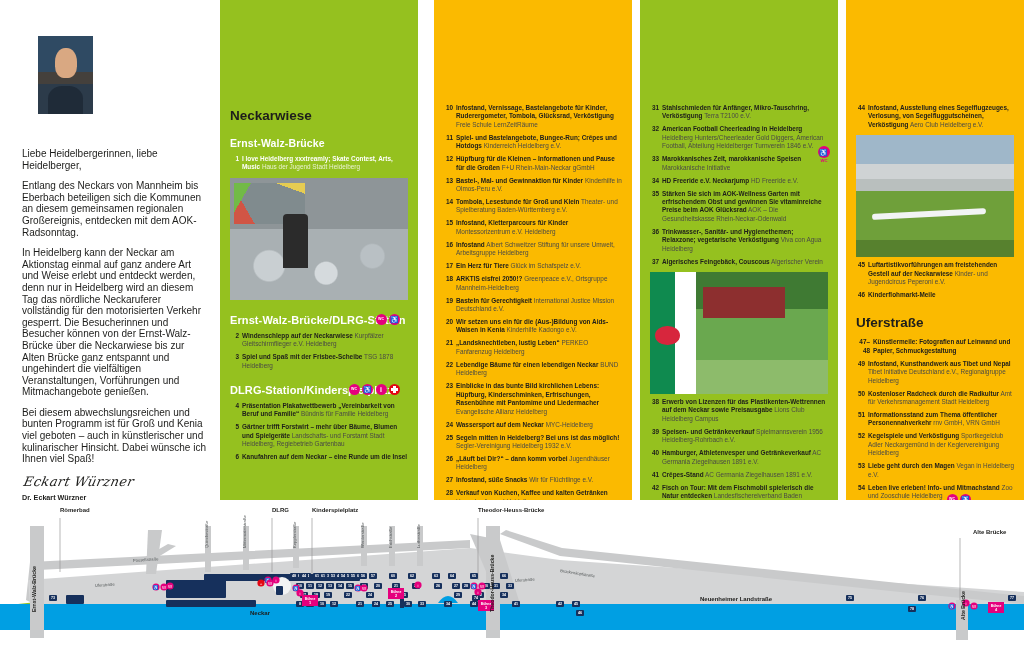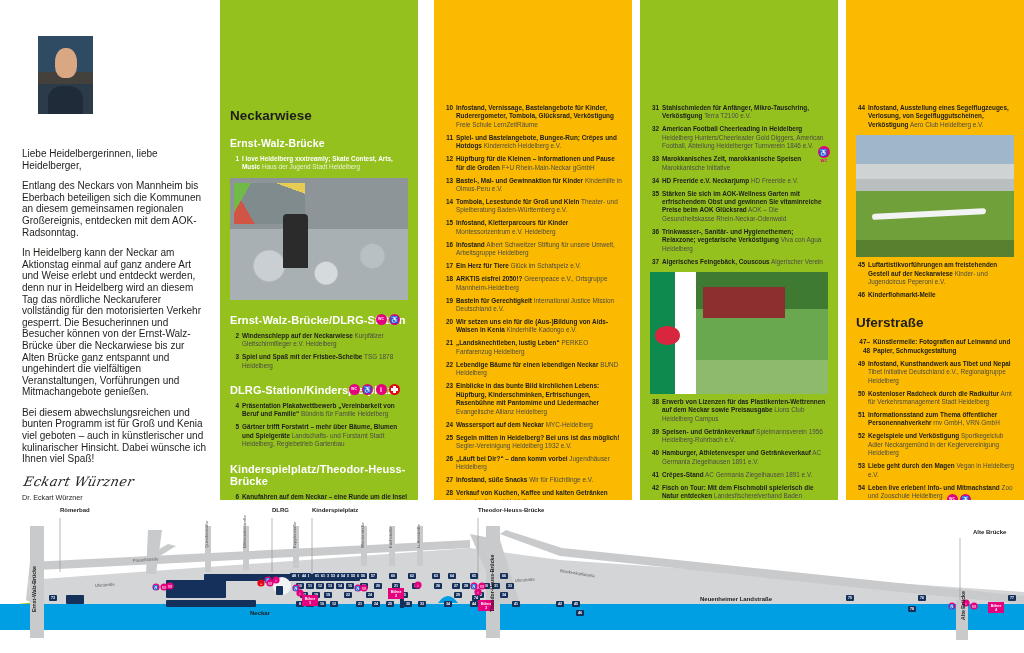--- a/index.html
+++ b/index.html
@@ -83,21 +83,21 @@
   .portrait { width:55px; height:78px; margin:18px 0 0 16px;
     background:linear-gradient(#2f4a63 0 46%, #44403c 46% 62%, #2c3b4a 62% 100%); position:relative; overflow:hidden; }
   .portrait::before { content:""; position:absolute; left:30%; top:16%; width:40%; height:38%;
     background:#d9a882; border-radius:46% 46% 40% 40%; }
   .portrait::after { content:""; position:absolute; left:18%; top:64%; width:64%; height:40%;
     background:#1f2b38; border-radius:40% 40% 0 0; }
   .letter { margin-top:34px; font-size:10px; line-height:11.6px; color:#1d1d1b; }
   .letter p { margin-bottom:9px; }
   .sig { font-family:"DejaVu Serif", serif; font-style:italic; font-size:13px; color:#1d1d1b;
     margin:6px 0 4px 2px; transform:skewX(-12deg); letter-spacing:.4px; }
-  .sigline { font-size:7.2px; line-height:10.4px; color:#1d1d1b; }
+  .sigline { font-size:7.2px; line-height:10.4px; color:#1d1d1b;font-weight:bold; }
 
   
   .map { position:absolute; left:0; top:500px; width:1024px; height:153px; background:#fff; }
   .map svg { display:block; }
   .maplabel { font-size:6px; font-weight:bold; fill:#1d1d1b; font-family:"Liberation Sans", sans-serif; }
   .streetlbl { font-size:4.2px; fill:#55595a; font-family:"Liberation Sans", sans-serif; }
   .bridgelbl { font-size:5.2px; font-weight:bold; fill:#1d1d1b; font-family:"Liberation Sans", sans-serif; }
   .numbox { font-size:3.6px; font-weight:bold; fill:#fff; font-family:"Liberation Sans", sans-serif; }
 </style>
 </head>
@@ -147,21 +147,20 @@
               <span class="badge red"></span>
             </span></h2>
           <div class="entry">
             <div class="num">4</div>
             <div class="txt"><b>Präsentation Plakatwettbewerb „Vereinbarkeit von Beruf und Familie“</b><span class="org"> Bündnis für Familie Heidelberg</span></div>
           </div>
           <div class="entry">
             <div class="num">5</div>
             <div class="txt"><b>Gärtner trifft Forstwirt – mehr über Bäume, Blumen und Spielgeräte</b><span class="org"> Landschafts- und Forstamt Stadt Heidelberg, Regiebetrieb Gartenbau</span></div>
           </div>
-          <h2 class="sec" style="position: relative; font-size: 11px;">Kinderspielplatz/Theodor-Heuss-Brücke</h2>
           <div class="entry">
             <div class="num">6</div>
             <div class="txt"><b>Kanufahren auf dem Neckar – eine Runde um die Insel</b></div>
           </div>
         </div>
     </div>
   </div>
 
   <div class="col col-yellow c2">
     <div class="colbody">

